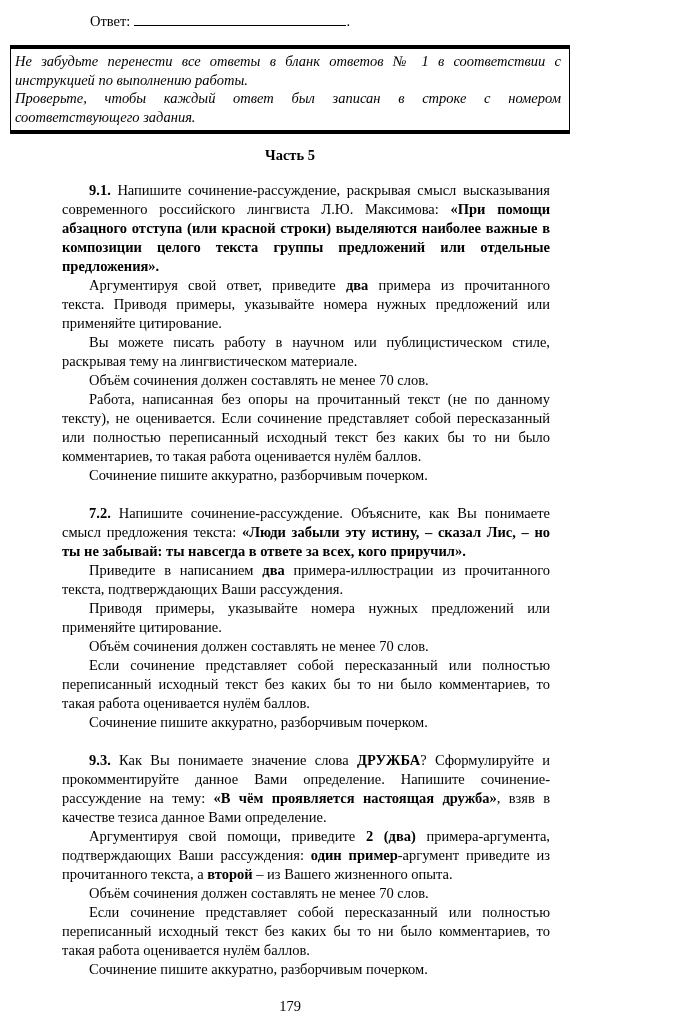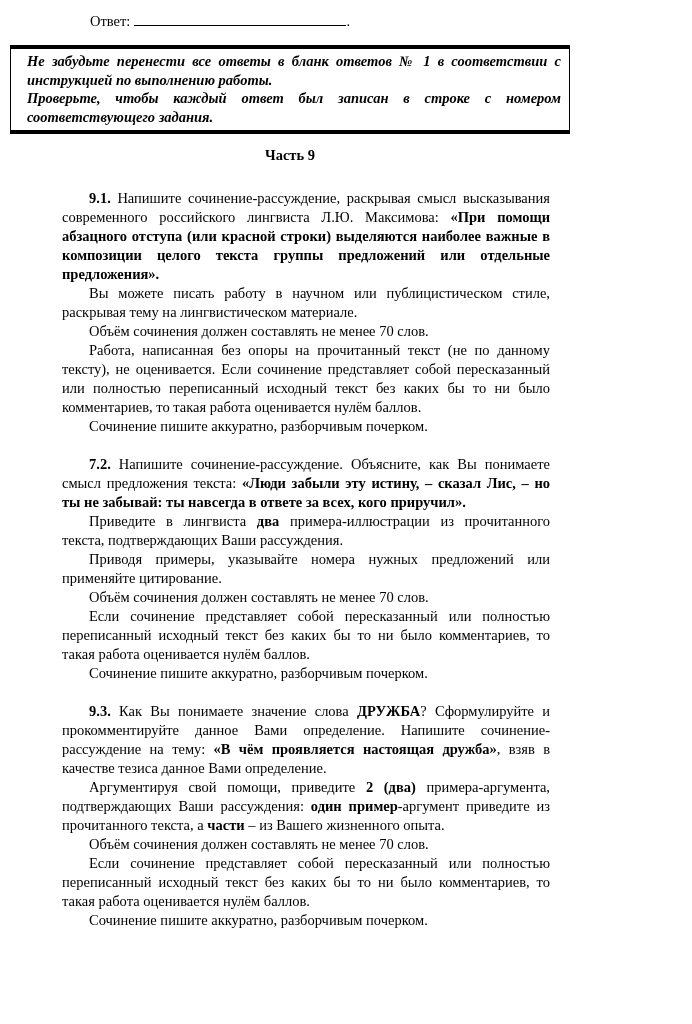--- a/index.html
+++ b/index.html
@@ -7,68 +7,70 @@
     width:580px;height:1024px;box-sizing:border-box;position:relative;overflow:hidden;
     background:#fff;color:#000;
     font-family:"Liberation Serif", serif;
     font-size:14.5px;line-height:19px;
     padding:12px 10px 0 10px;
   }
   .answer-line{margin:0 0 14px 80px;white-space:nowrap;}
   .blank{display:inline-block;width:212px;height:13px;border-bottom:1px solid #000;margin-left:4px;}
   .notice{
     border:1px solid #000;border-top:4px solid #000;border-bottom:4px solid #000;
-    padding:3px 8px 4px 16px;
-    font-weight:bold;font-style:italic;
+    padding:3px 8px 4px 4px;
+    font-weight:normal;font-style:italic;
     line-height:18.5px;text-align:justify;
   }
   .notice p{margin:0;}
   .part-title{text-align:center;font-weight:bold;margin:12px 0 10px 0;}
-  .tasks{margin:24px 20px 0 52px;text-align:justify;}
+  .tasks{margin:16px 20px 0 52px;text-align:justify;}
   .task{margin-bottom:19px;}
   .task p{margin:0;text-indent:27px;}
   .b{font-weight:bold;}
   .page-number{position:absolute;bottom:8px;left:0;right:0;text-align:center;}
 </style>
 </head>
 <body>
 
 <div class="page">
 
   <div class="answer-line">
     <span>Ответ:</span><span class="blank"></span><span>.</span>
   </div>
 
   <div class="notice">
       <p><span>Не забудьте перенести все ответы в бланк ответов № 1 в соответствии с инструкцией по выполнению работы.</span></p>
       <p><span>Проверьте, чтобы каждый ответ был записан в строке с номером соответствующего задания.</span></p>
     </div>
 
-  <div class="part-title">Часть 9</div>
+  <div class="part-title">Часть 5</div>
 
 
   <div class="tasks">
     <div class="task">
         <p><span class="b">9.1.</span><span> Напишите сочинение-рассуждение, раскрывая смысл высказывания современного российского лингвиста Л.Ю. Максимова: </span><span class="b">«При помощи абзацного отступа (или красной строки) выделяются наиболее важные в композиции целого текста группы предложений или отдельные предложения».</span></p>
+        <p><span>Аргументируя свой ответ, приведите </span><span class="b">два</span><span> примера из прочитанного текста. Приводя примеры, указывайте номера нужных предложений или применяйте цитирование.</span></p>
         <p><span>Вы можете писать работу в научном или публицистическом стиле, раскрывая тему на лингвистическом материале.</span></p>
         <p><span>Объём сочинения должен составлять не менее 70 слов.</span></p>
         <p><span>Работа, написанная без опоры на прочитанный текст (не по данному тексту), не оценивается. Если сочинение представляет собой пересказанный или полностью переписанный исходный текст без каких бы то ни было комментариев, то такая работа оценивается нулём баллов.</span></p>
         <p><span>Сочинение пишите аккуратно, разборчивым почерком.</span></p>
       </div>
     <div class="task">
         <p><span class="b">7.2.</span><span> Напишите сочинение-рассуждение. Объясните, как Вы понимаете смысл предложения текста: </span><span class="b">«Люди забыли эту истину, – сказал Лис, – но ты не забывай: ты навсегда в ответе за всех, кого приручил».</span></p>
-        <p><span>Приведите в лингвиста </span><span class="b">два</span><span> примера-иллюстрации из прочитанного текста, подтверждающих Ваши рассуждения.</span></p>
+        <p><span>Приведите в написанием </span><span class="b">два</span><span> примера-иллюстрации из прочитанного текста, подтверждающих Ваши рассуждения.</span></p>
         <p><span>Приводя примеры, указывайте номера нужных предложений или применяйте цитирование.</span></p>
         <p><span>Объём сочинения должен составлять не менее 70 слов.</span></p>
         <p><span>Если сочинение представляет собой пересказанный или полностью переписанный исходный текст без каких бы то ни было комментариев, то такая работа оценивается нулём баллов.</span></p>
         <p><span>Сочинение пишите аккуратно, разборчивым почерком.</span></p>
       </div>
     <div class="task">
         <p><span class="b">9.3.</span><span> Как Вы понимаете значение слова </span><span class="b">ДРУЖБА</span><span>? Сформулируйте и прокомментируйте данное Вами определение. Напишите сочинение-рассуждение на тему: </span><span class="b">«В чём проявляется настоящая дружба»</span><span>, взяв в качестве тезиса данное Вами определение.</span></p>
-        <p><span>Аргументируя свой помощи, приведите </span><span class="b">2 (два)</span><span> примера-аргумента, подтверждающих Ваши рассуждения: </span><span class="b">один пример</span><span>-аргумент приведите из прочитанного текста, а </span><span class="b">части</span><span> – из Вашего жизненного опыта.</span></p>
+        <p><span>Аргументируя свой помощи, приведите </span><span class="b">2 (два)</span><span> примера-аргумента, подтверждающих Ваши рассуждения: </span><span class="b">один пример</span><span>-аргумент приведите из прочитанного текста, а </span><span class="b">второй</span><span> – из Вашего жизненного опыта.</span></p>
         <p><span>Объём сочинения должен составлять не менее 70 слов.</span></p>
         <p><span>Если сочинение представляет собой пересказанный или полностью переписанный исходный текст без каких бы то ни было комментариев, то такая работа оценивается нулём баллов.</span></p>
         <p><span>Сочинение пишите аккуратно, разборчивым почерком.</span></p>
       </div>
   </div>
 
+  <div class="page-number">179</div>
 
 </div>
 
 </body></html>

